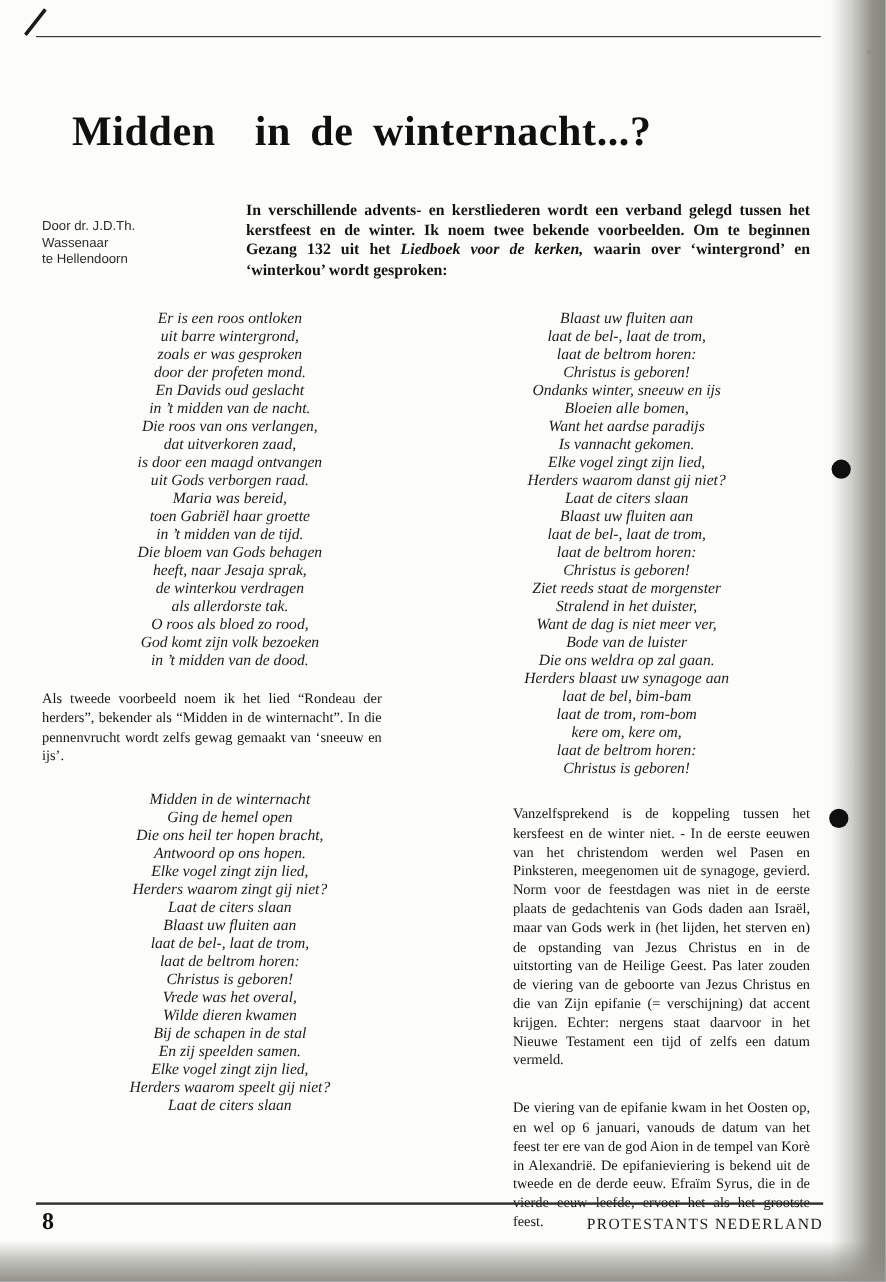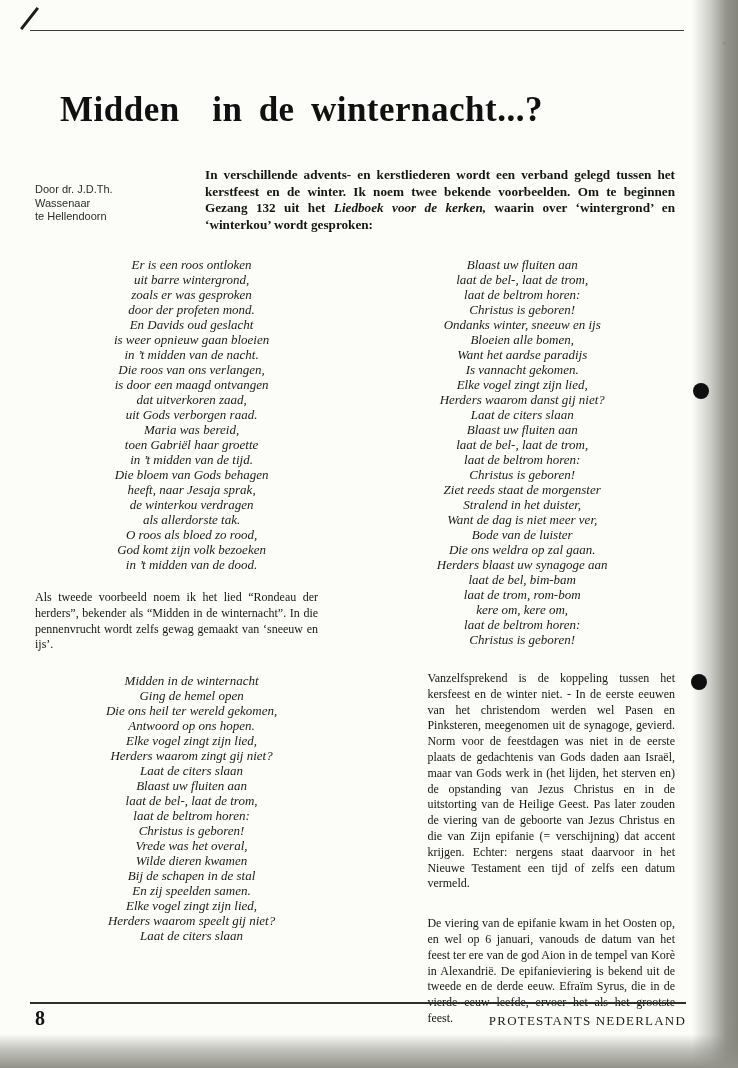--- a/index.html
+++ b/index.html
@@ -92,48 +92,47 @@
     <div class="columns">
 
       <div class="col-left">
         <div class="poem">
           <div class="stanza">
               <div class="line">Er is een roos ontloken</div>
               <div class="line">uit barre wintergrond,</div>
               <div class="line">zoals er was gesproken</div>
               <div class="line">door der profeten mond.</div>
               <div class="line">En Davids oud geslacht</div>
-              <div class="line">is weer opnieuw gaan bloeien</div>
               <div class="line">in ’t midden van de nacht.</div>
             </div>
           <div class="stanza">
               <div class="line">Die roos van ons verlangen,</div>
+              <div class="line">dat uitverkoren zaad,</div>
               <div class="line">is door een maagd ontvangen</div>
-              <div class="line">dat uitverkoren zaad,</div>
               <div class="line">uit Gods verborgen raad.</div>
               <div class="line">Maria was bereid,</div>
               <div class="line">toen Gabriël haar groette</div>
               <div class="line">in ’t midden van de tijd.</div>
             </div>
           <div class="stanza">
               <div class="line">Die bloem van Gods behagen</div>
               <div class="line">heeft, naar Jesaja sprak,</div>
               <div class="line">de winterkou verdragen</div>
               <div class="line">als allerdorste tak.</div>
               <div class="line">O roos als bloed zo rood,</div>
               <div class="line">God komt zijn volk bezoeken</div>
               <div class="line">in ’t midden van de dood.</div>
             </div>
         </div>
         <p class="prose trans-para">Als tweede voorbeeld noem ik het lied “Rondeau der herders”, bekender als “Midden in de winternacht”. In die pennenvrucht wordt zelfs gewag gemaakt van ‘sneeuw en ijs’.</p>
         <div class="poem poem-bottom">
           <div class="stanza">
               <div class="line">Midden in de winternacht</div>
               <div class="line">Ging de hemel open</div>
-              <div class="line">Die ons heil ter wereld gekomen,</div>
+              <div class="line">Die ons heil ter hopen bracht,</div>
               <div class="line">Antwoord op ons hopen.</div>
               <div class="line">Elke vogel zingt zijn lied,</div>
               <div class="line">Herders waarom zingt gij niet?</div>
               <div class="line">Laat de citers slaan</div>
               <div class="line">Blaast uw fluiten aan</div>
               <div class="line">laat de bel-, laat de trom,</div>
               <div class="line">laat de beltrom horen:</div>
               <div class="line">Christus is geboren!</div>
             </div>
           <div class="stanza">

